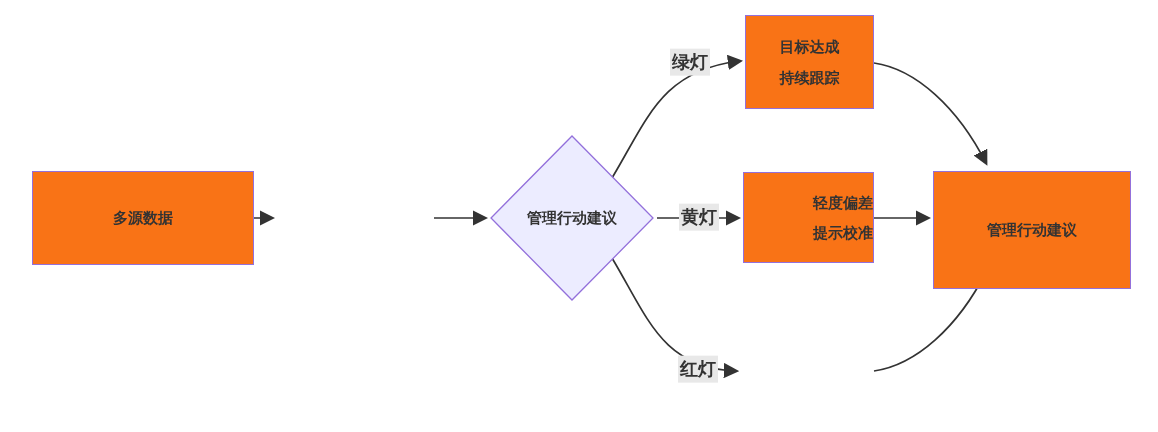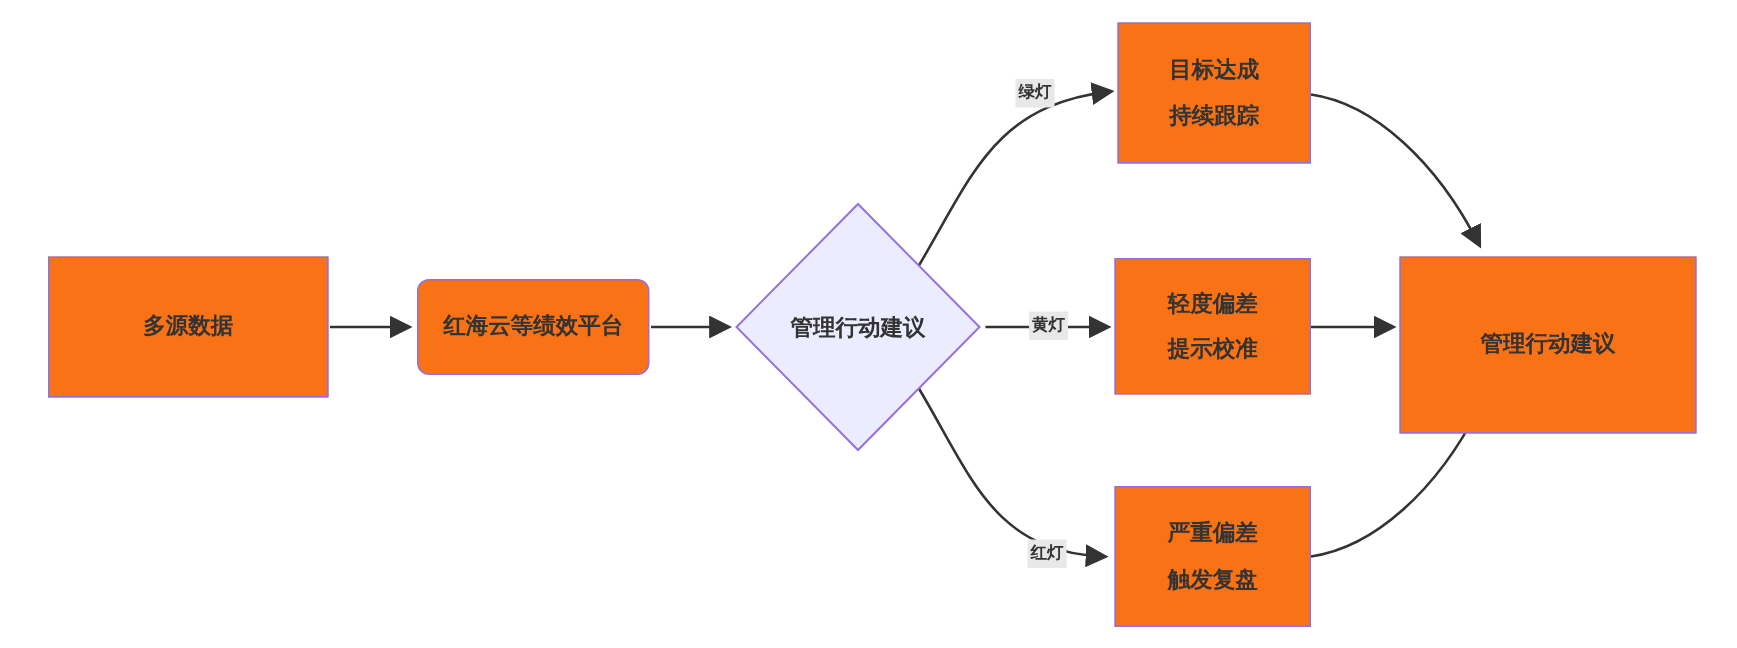--- a/index.html
+++ b/index.html
@@ -53,21 +53,21 @@
     font-size: 15px;
     font-weight: 600;
     color: #333333;
     white-space: nowrap;
   }
   .edge-label {
     position: absolute;
     transform: translate(-50%, -50%);
     background: #e8e8e8;
     color: #333333;
-    font-size: 11px;
+    font-size: 18px;
     font-weight: 600;
     padding: 3px 2px;
     line-height: 1.15;
     white-space: nowrap;
     z-index: 3;
   }
 </style>
 </head>
 <body>
 
@@ -82,49 +82,42 @@
     <path class="connector" d="M220,218 L272,218" marker-end="url(#arrow)"></path>
     <path class="connector" d="M434,218 L485,218" marker-end="url(#arrow)"></path>
     <path class="connector" d="M612,178 C648,118 662,70 740,61" marker-end="url(#arrow)"></path>
     <path class="connector" d="M657,218 L738,218" marker-end="url(#arrow)"></path>
     <path class="connector" d="M612,258 C648,318 662,368 736,371" marker-end="url(#arrow)"></path>
     <path class="connector" d="M874,63 C916,69 958,108 986,163" marker-end="url(#arrow)"></path>
     <path class="connector" d="M874,218 L928,218" marker-end="url(#arrow)"></path>
     <path class="connector" d="M874,371 C916,365 958,327 986,272" marker-end="url(#arrow)"></path>
   </svg>
 
-  <div class="node" style="left:32px; top:171px; width:187px; height:94px;">
+  <div class="node" style="left:32px; top:171px; width:222px; height:94px;">
     <div>多源数据</div>
   </div>
 
-  <div class="node rounded" style="left:278px; top:186px; width:155px; height:64px;">
-    <div>红海云等绩效平台</div>
-  </div>
 
   <div class="diamond-wrap" style="left:490px; top:135px; width:164px; height:166px;">
     <svg width="164" height="166">
       <polygon points="82,1 163,83 82,165 1,83" fill="#ECECFF" stroke="#9370DB" stroke-width="1.3"></polygon>
     </svg>
     <div class="diamond-label">管理行动建议</div>
   </div>
 
   <div class="node" style="left:745px; top:15px; width:129px; height:94px;">
     <div>目标达成</div>
     <div>持续跟踪</div>
   </div>
 
-  <div class="node" style="left:743px; top:172px; width:131px; height:91px;">
+  <div class="node" style="left:743px; top:172px; width:131px; height:91px;align-items:flex-end;">
     <div>轻度偏差</div>
     <div>提示校准</div>
   </div>
 
-  <div class="node" style="left:743px; top:324px; width:131px; height:94px;">
-    <div>严重偏差</div>
-    <div>触发复盘</div>
-  </div>
 
   <div class="node" style="left:933px; top:171px; width:198px; height:118px;">
     <div>管理行动建议</div>
   </div>
 
   <div class="edge-label" style="left:690px; top:62px;">绿灯</div>
   <div class="edge-label" style="left:699px; top:217px;">黄灯</div>
   <div class="edge-label" style="left:698px; top:369px;">红灯</div>
 
 </div>

